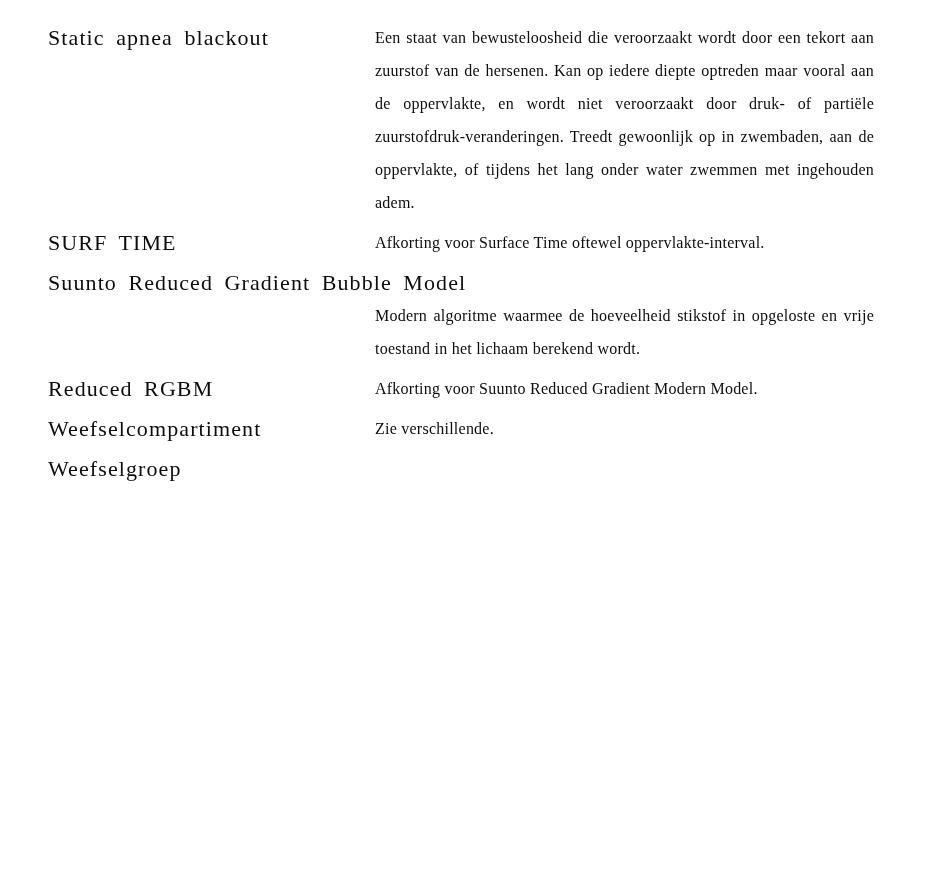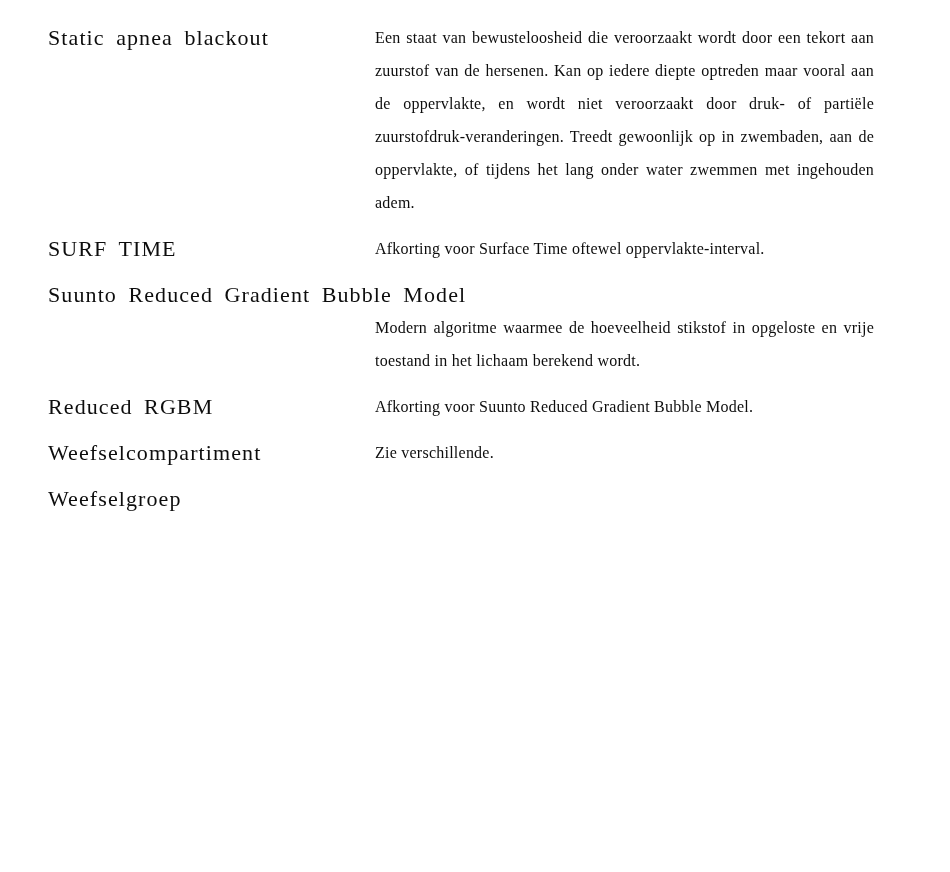--- a/index.html
+++ b/index.html
@@ -23,21 +23,21 @@
   }
   .glossary {
     width: 100%;
   }
   .row {
     display: grid;
     grid-template-columns: 327px 1fr;
     align-items: start;
   }
   .row + .row {
-    margin-top: 13px;
+    margin-top: 7px;
   }
   .term {
     font-size: 22px;
     line-height: 33px;
     letter-spacing: 0.05em;
     word-spacing: 0.22em;
     white-space: nowrap;
   }
   .def {
     font-size: 16px;
@@ -73,21 +73,21 @@
       <div class="def">Afkorting voor Surface Time oftewel oppervlakte-interval.</div>
     </div>
 
     <div class="row row--wide-term">
       <div class="term">Suunto Reduced Gradient Bubble Model</div>
       <div class="def">Modern algoritme waarmee de hoeveelheid stikstof in opgeloste en vrije toestand in het lichaam berekend wordt.</div>
     </div>
 
     <div class="row">
       <div class="term">Reduced RGBM</div>
-      <div class="def">Afkorting voor Suunto Reduced Gradient Bubble Model.</div>
+      <div class="def">Afkorting voor Suunto Reduced Gradient Modern Model.</div>
     </div>
 
     <div class="row">
       <div class="term">Weefselcompartiment</div>
       <div class="def">Zie verschillende.</div>
     </div>
 
     <div class="row">
       <div class="term">Weefselgroep</div>
     </div>

